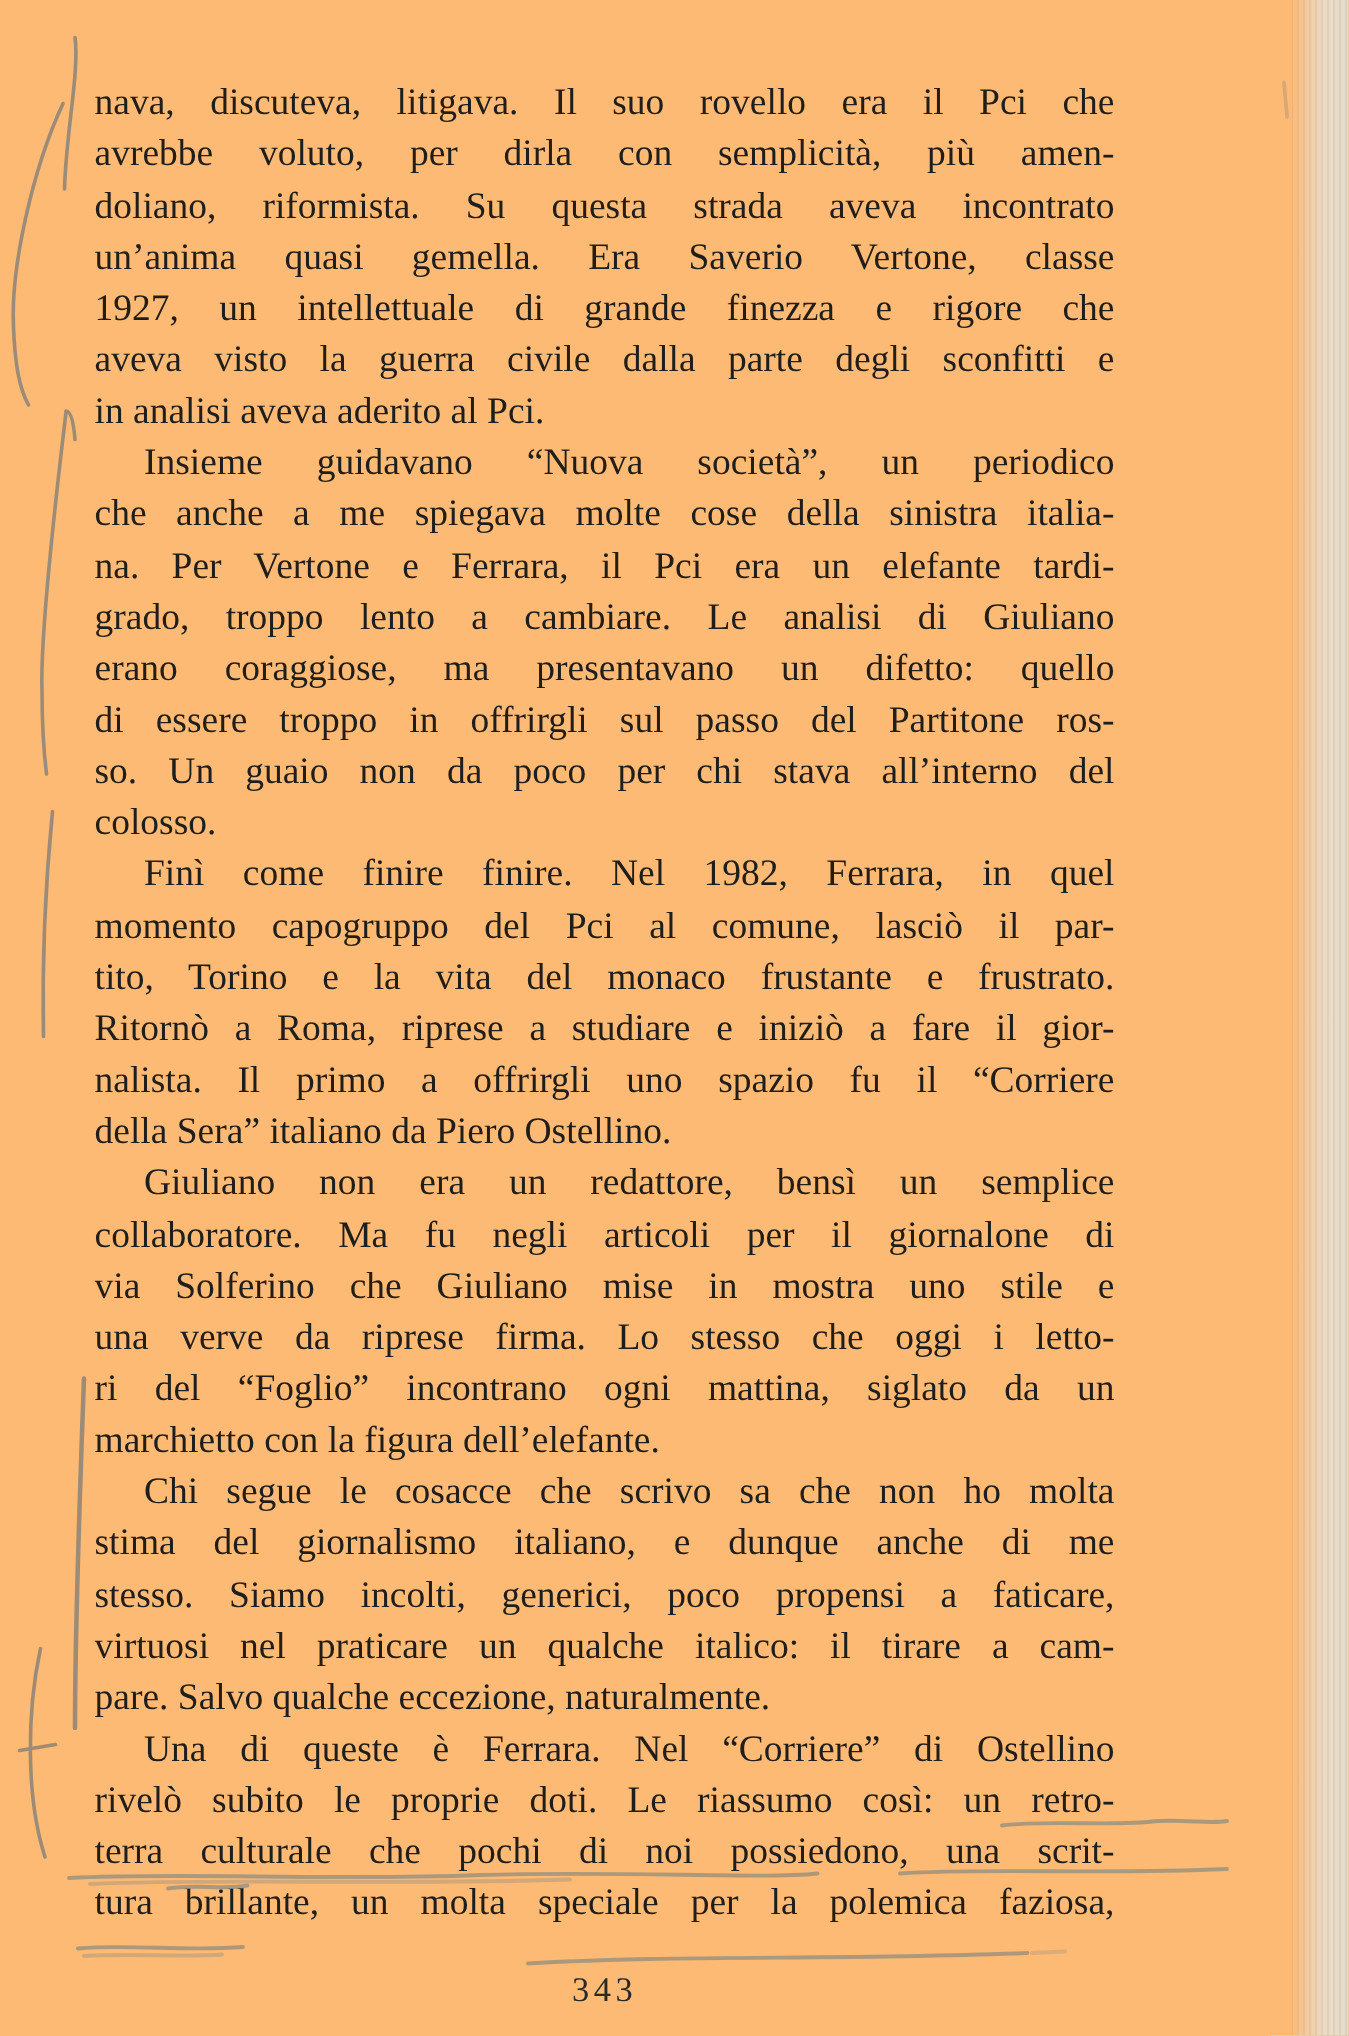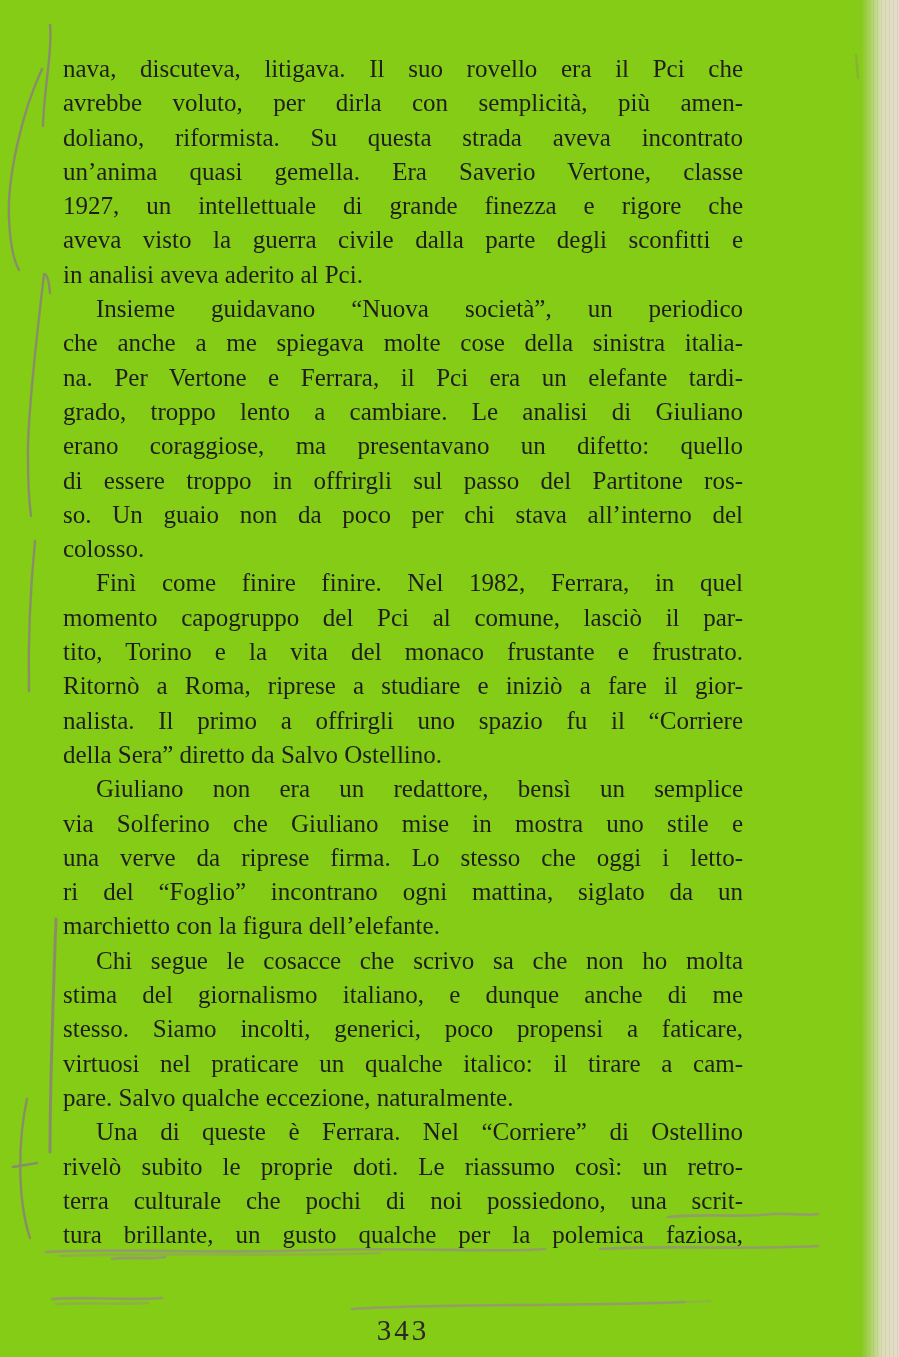--- a/index.html
+++ b/index.html
@@ -1,19 +1,19 @@
 <!DOCTYPE html>
 <html><head>
 <meta charset="utf-8">
 <style>
   html,body{margin:0;padding:0;background:#d8d5d0;}
   .page{
     position:relative;
     width:899px;height:1357px;
-    background:#84cc16;
+    background:#fdba74;
     overflow:hidden;
     font-family:"Liberation Serif","DejaVu Serif",serif;
     color:#201e1a;
   }
   
   .scan-edge{
     position:absolute;top:0;right:0;bottom:0;width:38px;
     background-image:
       repeating-linear-gradient(to right, rgba(170,156,132,0.20) 0 1px, rgba(0,0,0,0) 1px 4px),
       linear-gradient(to right, rgba(233,225,211,0) 0%, rgba(233,225,211,0.85) 55%, #e6ddcd 100%);
@@ -27,21 +27,21 @@
     font-size:25px;
     text-align:justify;
     text-align-last:justify;
     overflow:hidden;
     white-space:normal;
   }
   .line.indent{ text-indent:33px; }
   .line.last{ text-align-last:left; }
   .page-number{
     position:absolute;left:63px;top:1314px;width:680px;
-    text-align:center;font-size:29px;letter-spacing:3px;color:#2b2925;
+    text-align:center;font-size:23px;letter-spacing:3px;color:#2b2925;
   }
   .pencil-layer{position:absolute;left:0;top:0;pointer-events:none;}
 </style>
 </head>
 <body>
 
 <div class="page">
 
   <div class="text-block">
       <div class="line">nava, discuteva, litigava. Il suo rovello era il Pci che</div>
@@ -57,35 +57,36 @@
       <div class="line">grado, troppo lento a cambiare. Le analisi di Giuliano</div>
       <div class="line">erano coraggiose, ma presentavano un difetto: quello</div>
       <div class="line">di essere troppo in offrirgli sul passo del Partitone ros-</div>
       <div class="line">so. Un guaio non da poco per chi stava all’interno del</div>
       <div class="line last">colosso.</div>
       <div class="line indent">Finì come finire finire. Nel 1982, Ferrara, in quel</div>
       <div class="line">momento capogruppo del Pci al comune, lasciò il par-</div>
       <div class="line">tito, Torino e la vita del monaco frustante e frustrato.</div>
       <div class="line">Ritornò a Roma, riprese a studiare e iniziò a fare il gior-</div>
       <div class="line">nalista. Il primo a offrirgli uno spazio fu il “Corriere</div>
-      <div class="line last">della Sera” diretto da Salvo Ostellino.</div>
+      <div class="line last">della Sera” italiano da Piero Ostellino.</div>
       <div class="line indent">Giuliano non era un redattore, bensì un semplice</div>
+      <div class="line">collaboratore. Ma fu negli articoli per il giornalone di</div>
       <div class="line">via Solferino che Giuliano mise in mostra uno stile e</div>
       <div class="line">una verve da riprese firma. Lo stesso che oggi i letto-</div>
       <div class="line">ri del “Foglio” incontrano ogni mattina, siglato da un</div>
       <div class="line last">marchietto con la figura dell’elefante.</div>
       <div class="line indent">Chi segue le cosacce che scrivo sa che non ho molta</div>
       <div class="line">stima del giornalismo italiano, e dunque anche di me</div>
       <div class="line">stesso. Siamo incolti, generici, poco propensi a faticare,</div>
       <div class="line">virtuosi nel praticare un qualche italico: il tirare a cam-</div>
       <div class="line last">pare. Salvo qualche eccezione, naturalmente.</div>
       <div class="line indent">Una di queste è Ferrara. Nel “Corriere” di Ostellino</div>
       <div class="line">rivelò subito le proprie doti. Le riassumo così: un retro-</div>
       <div class="line">terra culturale che pochi di noi possiedono, una scrit-</div>
-      <div class="line">tura brillante, un gusto qualche per la polemica faziosa,</div>
+      <div class="line">tura brillante, un molta speciale per la polemica faziosa,</div>
     </div>
 
   <div class="page-number">343</div>
 
   <svg class="pencil-layer" width="899" height="1357" viewBox="0 0 899 1357">
 
     <g stroke="#8b8478" stroke-width="2.4" fill="none" stroke-linecap="round" opacity="0.85">
       <path d="M50,25 C53,48 44,88 43,126"></path>
       <path d="M42,69 C22,112 7,178 9,218 C10,244 13,259 19,270"></path>
       <path d="M50,293 C49,281 47,274 44,274"></path>

